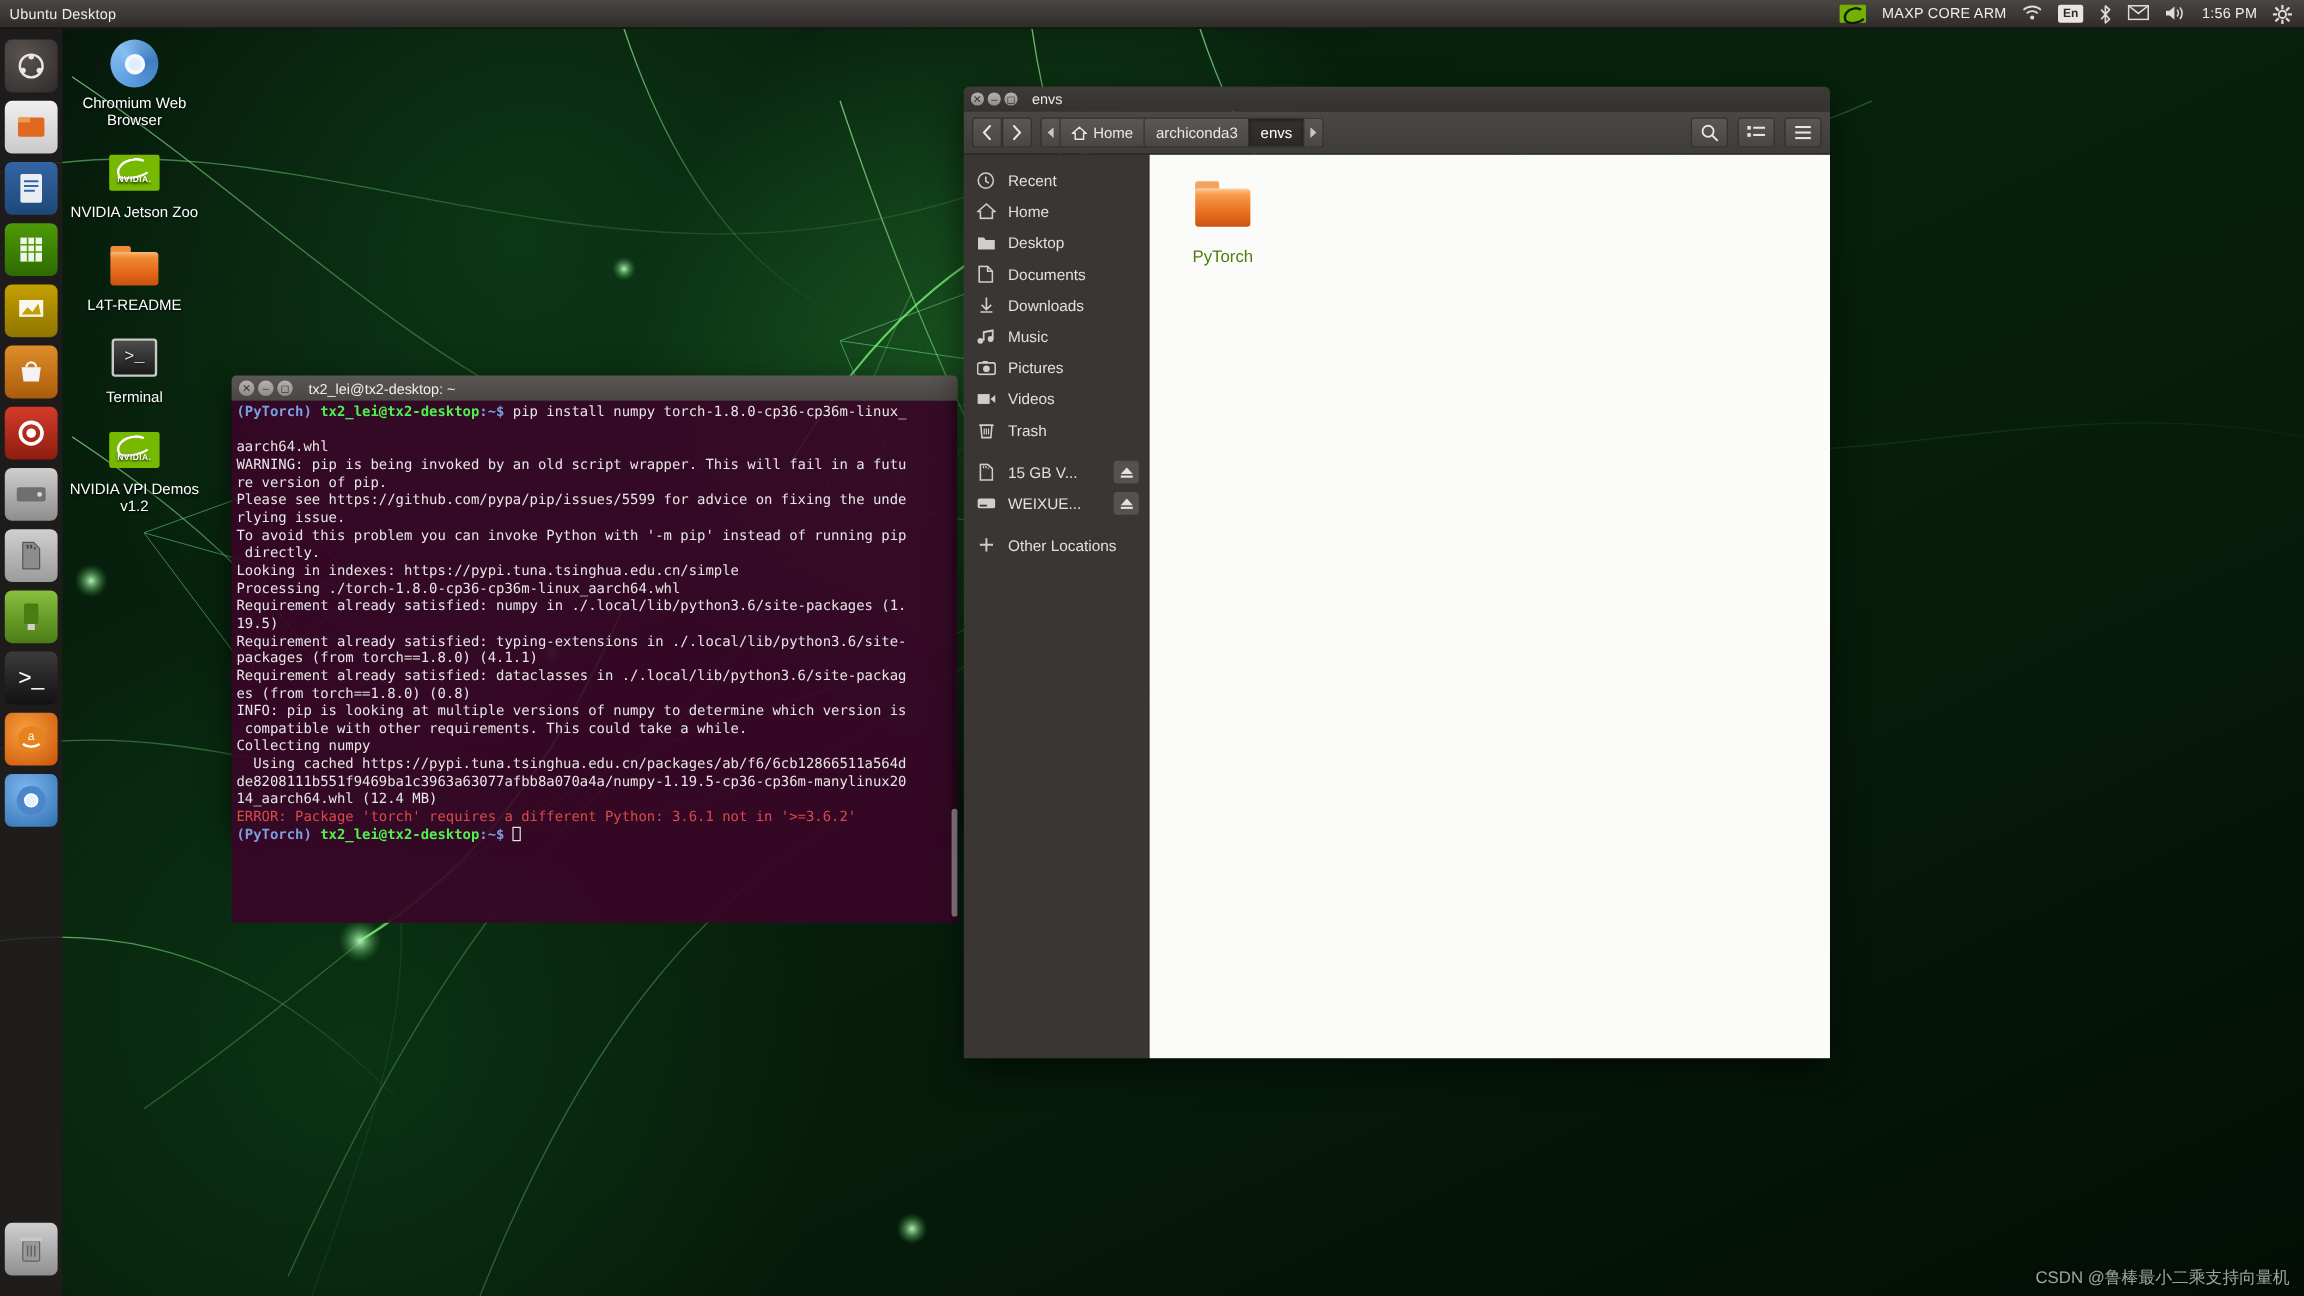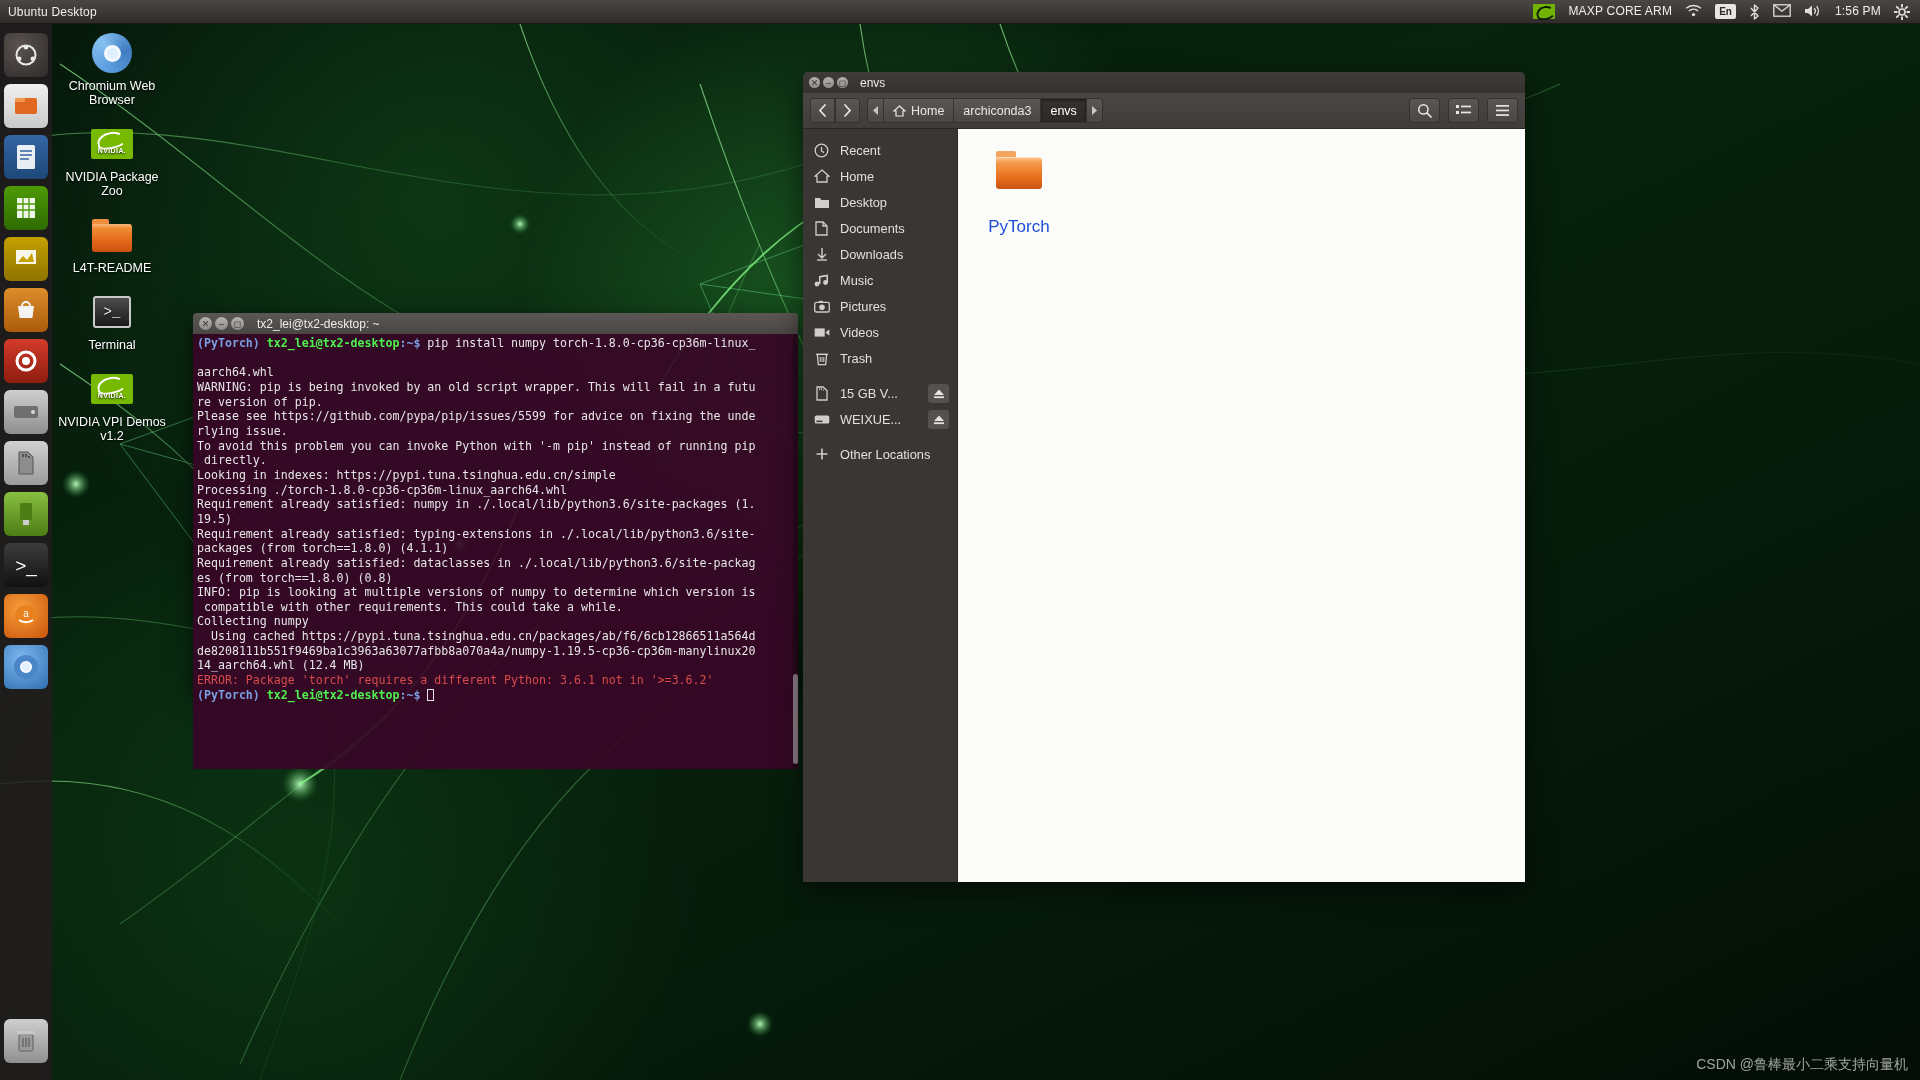--- a/index.html
+++ b/index.html
@@ -251,21 +251,21 @@
   .eject {
     width: 21px; height: 19px; border-radius: 3px;
     background: #55514e; display:flex; align-items:center; justify-content:center;
   }
   .sb-sep { height: 9px; }
   #files-content {
     flex:1; background: #fbfbfa; padding: 14px 0 0 18px;
   }
   .file-item { width: 86px; text-align:center; }
   .file-item .ficon { height: 54px; display:flex; align-items:center; justify-content:center; }
-  .file-item .flabel { font-size: 17px; color:#1d4ed8; margin-top: 20px; }
+  .file-item .flabel { font-size: 14px; color:#4d7c0f; margin-top: 8px; }
   .big-folder { width: 46px; height: 38px; position:relative; }
   .big-folder .tab {
     position:absolute; top:0; left:0; width:20px; height:8px;
     background:#f3a45f; border-radius:2px 2px 0 0;
   }
   .big-folder .body {
     position:absolute; top:6px; left:0; width:46px; height:32px;
     background: linear-gradient(180deg,#fdc792 0%, #f59a4a 18%, #e8701e 62%, #c95410 100%);
     border-radius:2px 3px 3px 3px;
     box-shadow: inset 0 1px 0 rgba(255,255,255,.45);
@@ -346,21 +346,21 @@
 
 
 
     <div class="desk-icon">
       <div class="ico">
         <div class="nv-badge">
             <div class="eye"></div>
             <div class="nvtext">NVIDIA.</div>
           </div>
       </div>
-      <div>NVIDIA Package Zoo</div>
+      <div>NVIDIA Jetson Zoo</div>
     </div>
 
     <div class="desk-icon">
       <div class="ico">
         <div class="folder-ico">
             <div class="tab"></div>
             <div class="body"></div>
           </div>
       </div>
       <div>L4T-README</div>

